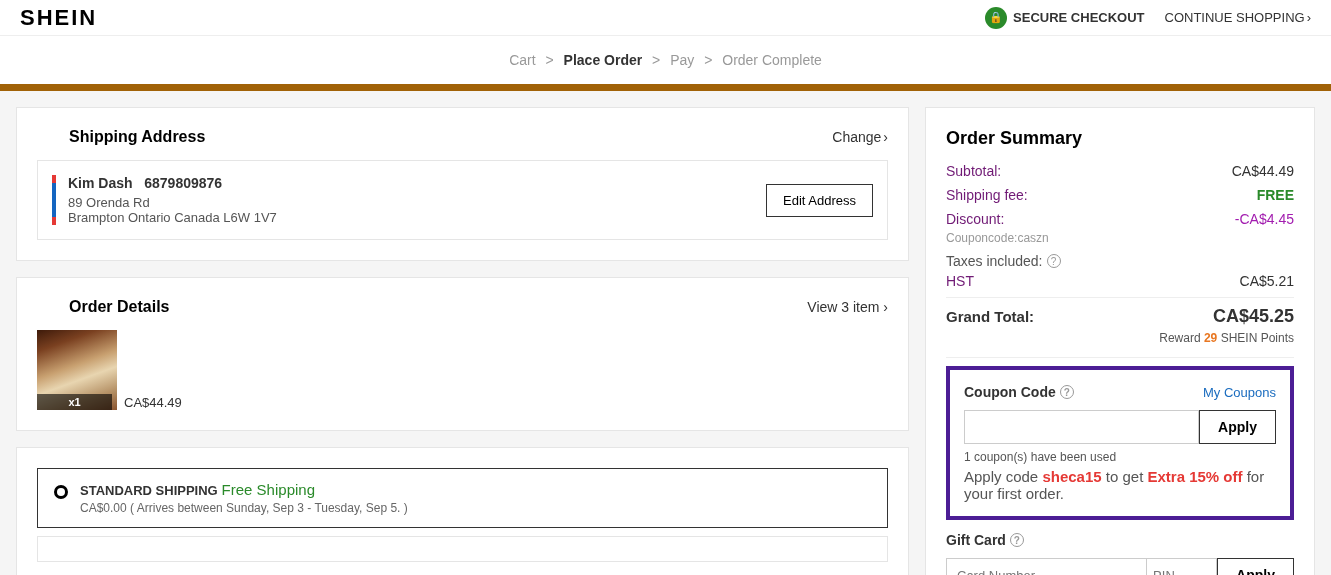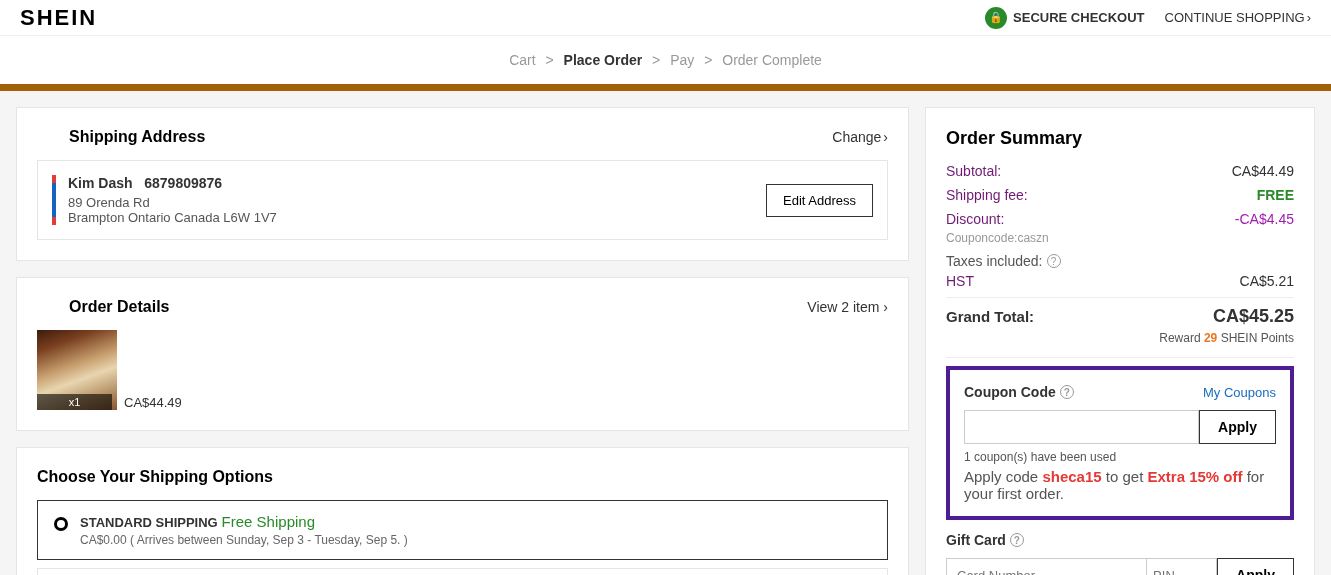--- a/index.html
+++ b/index.html
@@ -155,20 +155,21 @@
       cursor: pointer;
     }
     .order-item {
       display: flex;
       align-items: flex-end;
       gap: 12px;
     }
     .item-image-container {
       position: relative;
       width: 75px;
+      font-weight: bold;
     }
     .item-image {
       width: 80px;
       height: 80px;
       background: linear-gradient(135deg, #8B4513 0%, #D2B48C 40%, #F5DEB3 70%, #C4A882 100%);
       display: flex;
       align-items: center;
       justify-content: center;
       overflow: hidden;
     }
@@ -429,37 +430,36 @@
           </div>
         </div>
         <button class="edit-address-btn">Edit Address</button>
       </div>
     </div>
 
     <div class="section-card">
       <div class="section-header">
         <div class="section-title">Order Details</div>
         <div class="view-item-link">
-          <span>View 2 item</span>
+          <span>View 3 item</span>
           <span>›</span>
         </div>
       </div>
       <div class="order-item">
         <div class="item-image-container">
           <div class="item-image">
             <div class="item-image-inner"></div>
           </div>
           <div class="item-count-badge">x1</div>
         </div>
         <div class="item-price">CA$44.49</div>
       </div>
     </div>
 
     <div class="section-card">
-      <div class="section-title" style="margin-bottom:14px;">Choose Your Shipping Options</div>
       <div class="shipping-option selected">
         <div class="radio-circle">
           <div class="radio-inner"></div>
         </div>
         <div>
           <div>
             <span class="shipping-name">STANDARD SHIPPING</span>
             <span class="free-shipping">Free Shipping</span>
           </div>
           <div class="shipping-detail">

